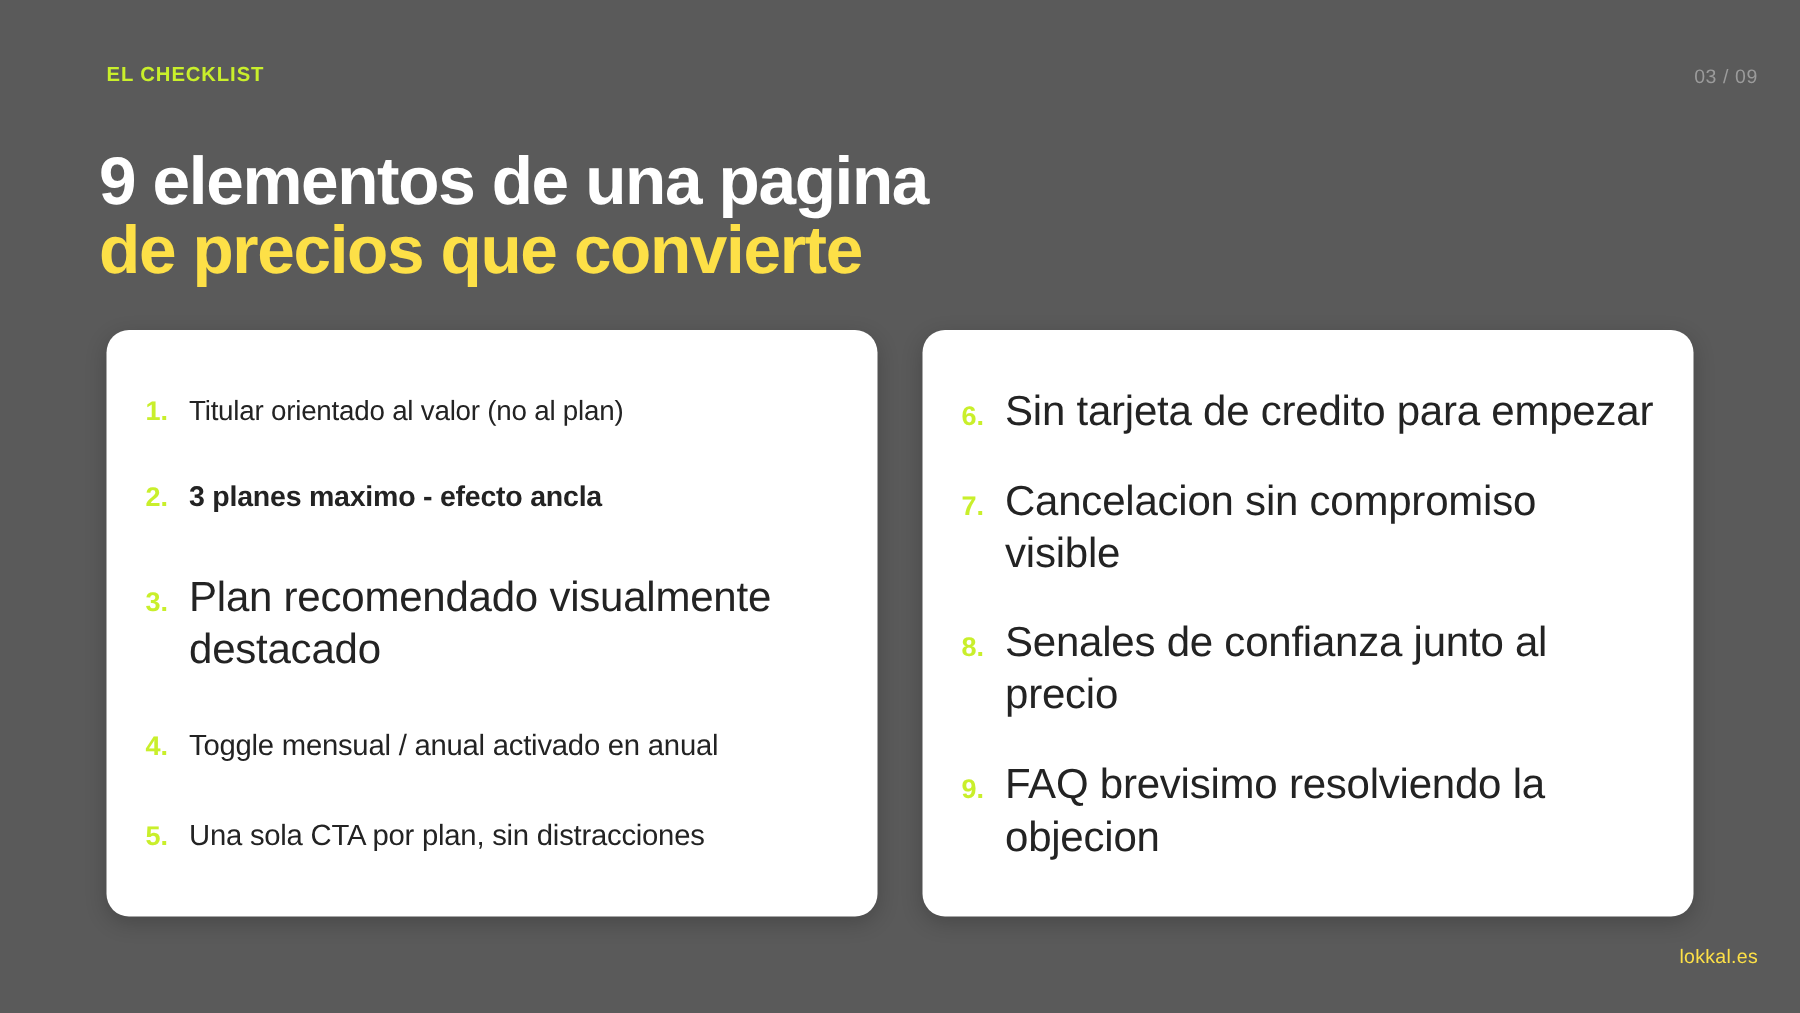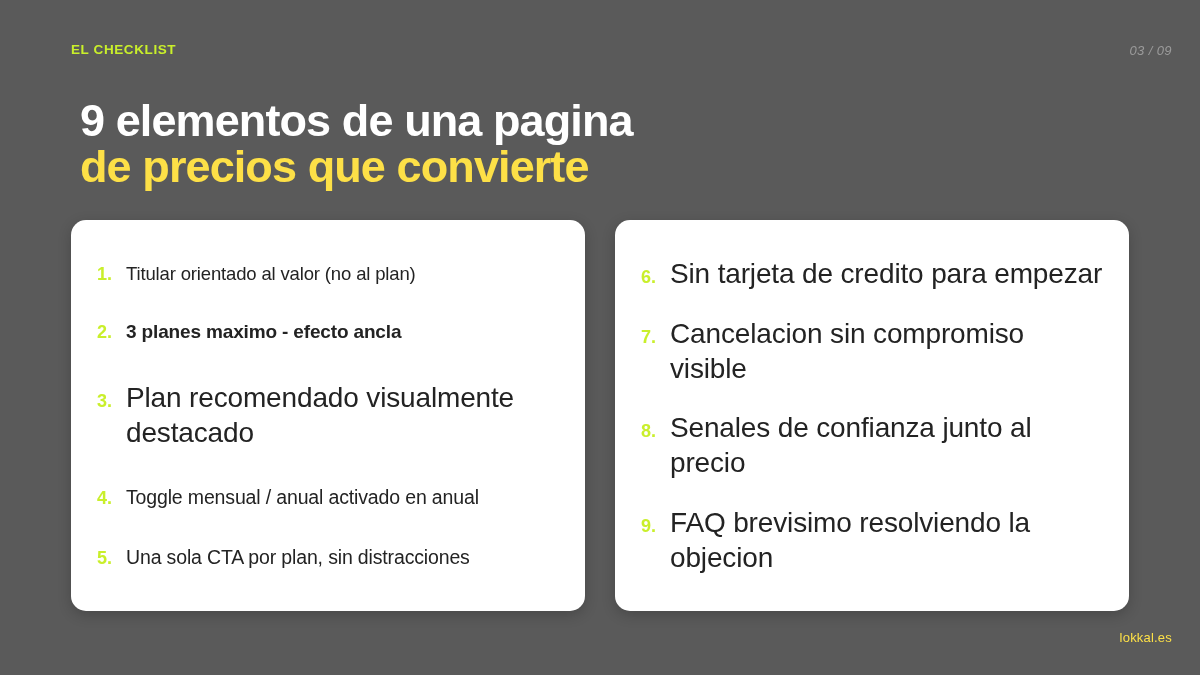--- a/index.html
+++ b/index.html
@@ -39,27 +39,26 @@
   .page-indicator {
     position: absolute;
     right: 28px;
     top: 44px;
     font-size: 13px;
     font-weight: normal;
     letter-spacing: 0.4px;
     color: #9b9b9b;
     line-height: 1;
     white-space: nowrap;
-    font-style: italic;
   }
 
   
   .title {
     position: absolute;
-    left: 80px;
+    left: 66px;
     top: 98px;
     width: 900px;
     line-height: 1.0;
   }
   .title-line {
     display: block;
     font-size: 45px;
     font-weight: bold;
     letter-spacing: -0.9px;
     line-height: 46px;

